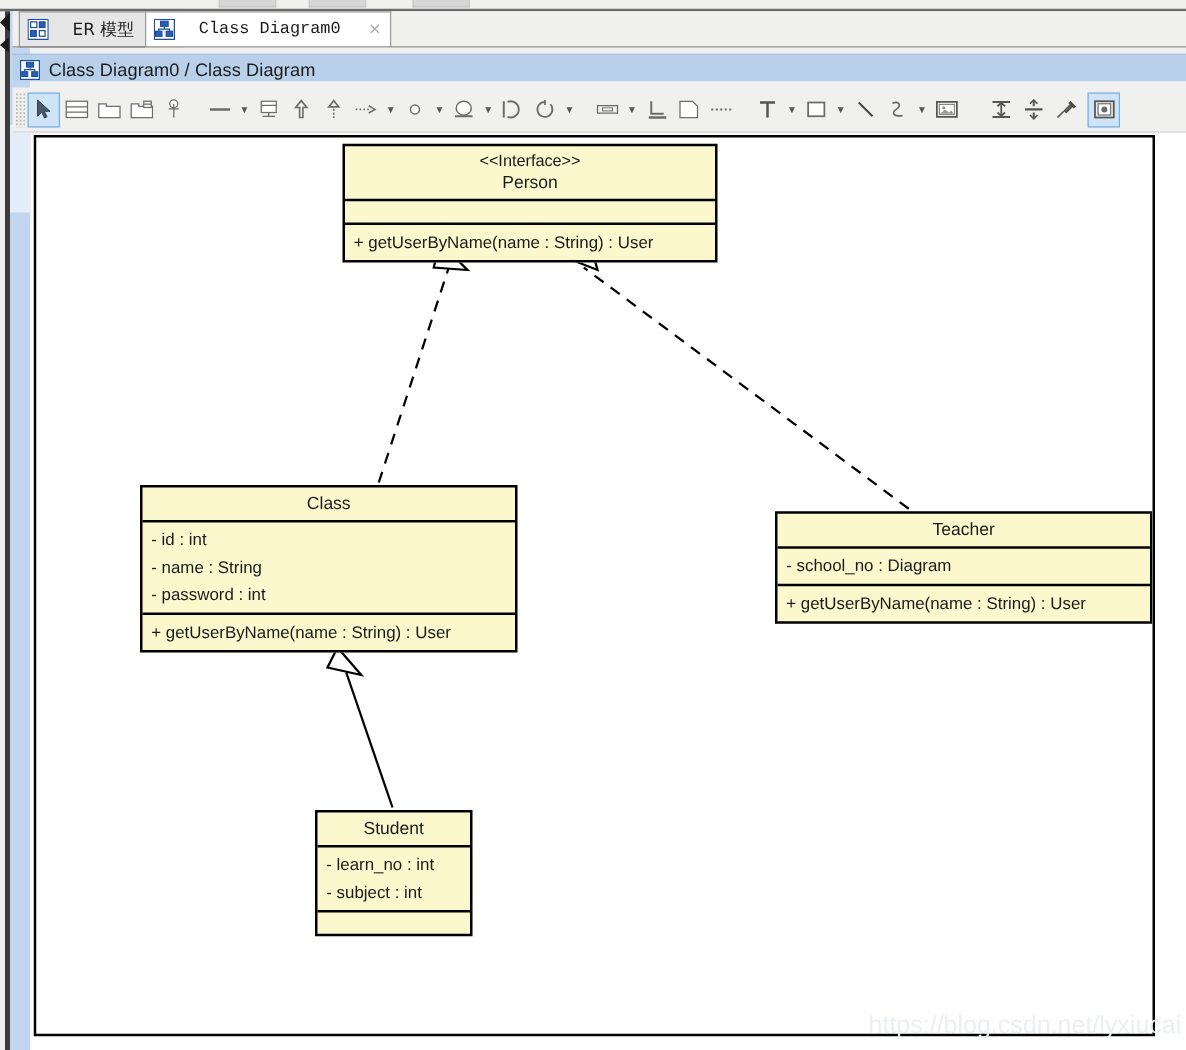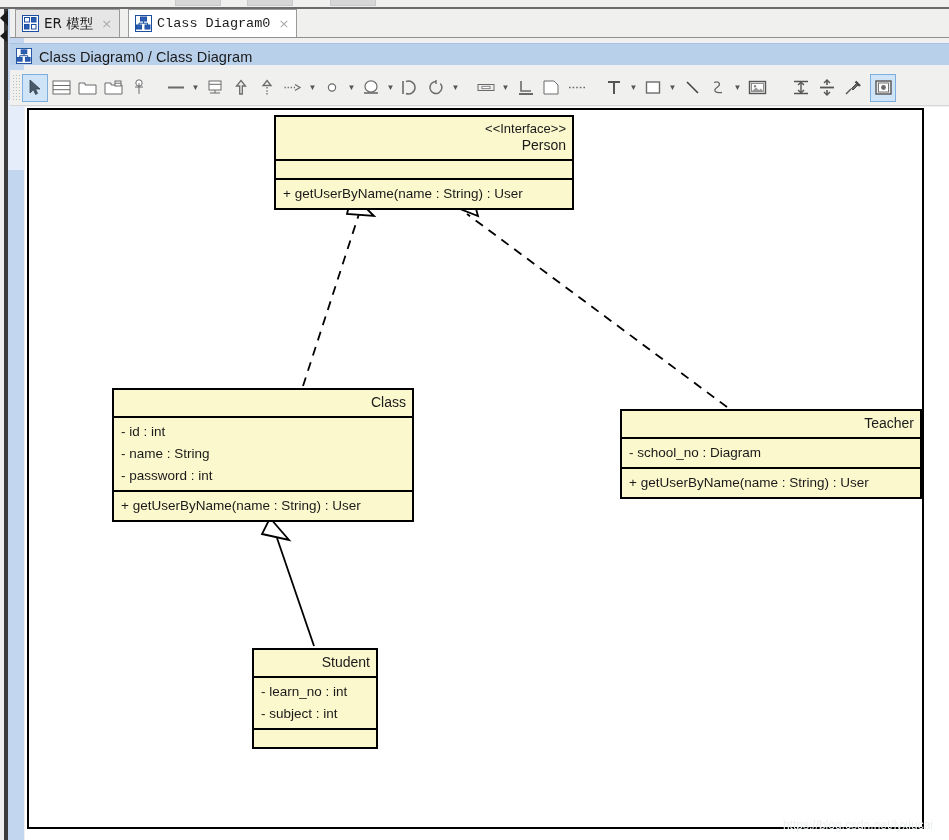--- a/index.html
+++ b/index.html
@@ -57,30 +57,30 @@
     background: #e4edf9;
   }
 
   
   .tabbar {
     position: absolute; left: 10px; top: 9px; width: 939px; height: 29px;
     background: #f0f0ef;
   }
   .tab {
     position: absolute; top: 0; height: 29px;
-    display: flex; align-items: center; gap: 5px;
+    display: flex; align-items: center; gap: 19px;
     padding: 0 7px 0 6px;
     font-size: 14px; color: #1a1a1a;
     border: 1px solid #9a9a9a;
     background: #eaeaea;
     white-space: nowrap;
   }
   .tab.inactive { left: 5px; border-bottom-color: #7f7f7f; background: #e6e6e6; }
   .tab.active {
-    left: 118px; background: #ffffff; border-bottom: 1px solid #ffffff;
+    left: 106px; background: #ffffff; border-bottom: 1px solid #ffffff;
     font-family: "Liberation Mono", monospace; font-size: 13.5px;
   }
   .tab-underline {
     position: absolute; left: 10px; top: 37px; width: 939px; height: 1px;
     background: #8f8f8f;
   }
   .tab-icon { width: 17px; height: 17px; position: relative; flex: none; }
   .tab-close {
     font-size: 13px; color: #aaaaaa; padding-left: 3px; line-height: 1;
     font-family: "DejaVu Sans", sans-serif;
@@ -151,38 +151,38 @@
   .uml-box {
     position: absolute;
     background: #fbf8cd;
     border: 2.5px solid #000000;
     font-size: 13.5px;
     color: #1a1a1a;
   }
   .uml-compartment { padding: 3px 7px; }
   .uml-compartment + .uml-compartment { border-top: 2px solid #000000; }
   .uml-title {
-    text-align: right;
+    text-align: center;
     padding: 4px 6px 5px 6px;
     line-height: 1.22;
   }
   .uml-stereotype { font-size: 13px; font-weight: normal; }
   .uml-name { font-weight: normal; font-size: 14px; }
   .uml-row { line-height: 1.62; white-space: nowrap; }
   .uml-empty { height: 11px; }
 
   
   .edges {
     position: absolute; left: 0; top: 0; width: 897px; height: 721px;
     pointer-events: none;
   }
 
   .watermark {
-    position: absolute; right: 16px; bottom: 8px;
-    font-size: 12px; color: #eceff1;
+    position: absolute; right: 4px; bottom: 8px;
+    font-size: 20px; color: #eceff1;
     font-family: "Liberation Sans", sans-serif;
     white-space: nowrap;
   }
 </style>
 </head>
 <body>
 
 <div id="app">
 
   <div class="top-strip">

